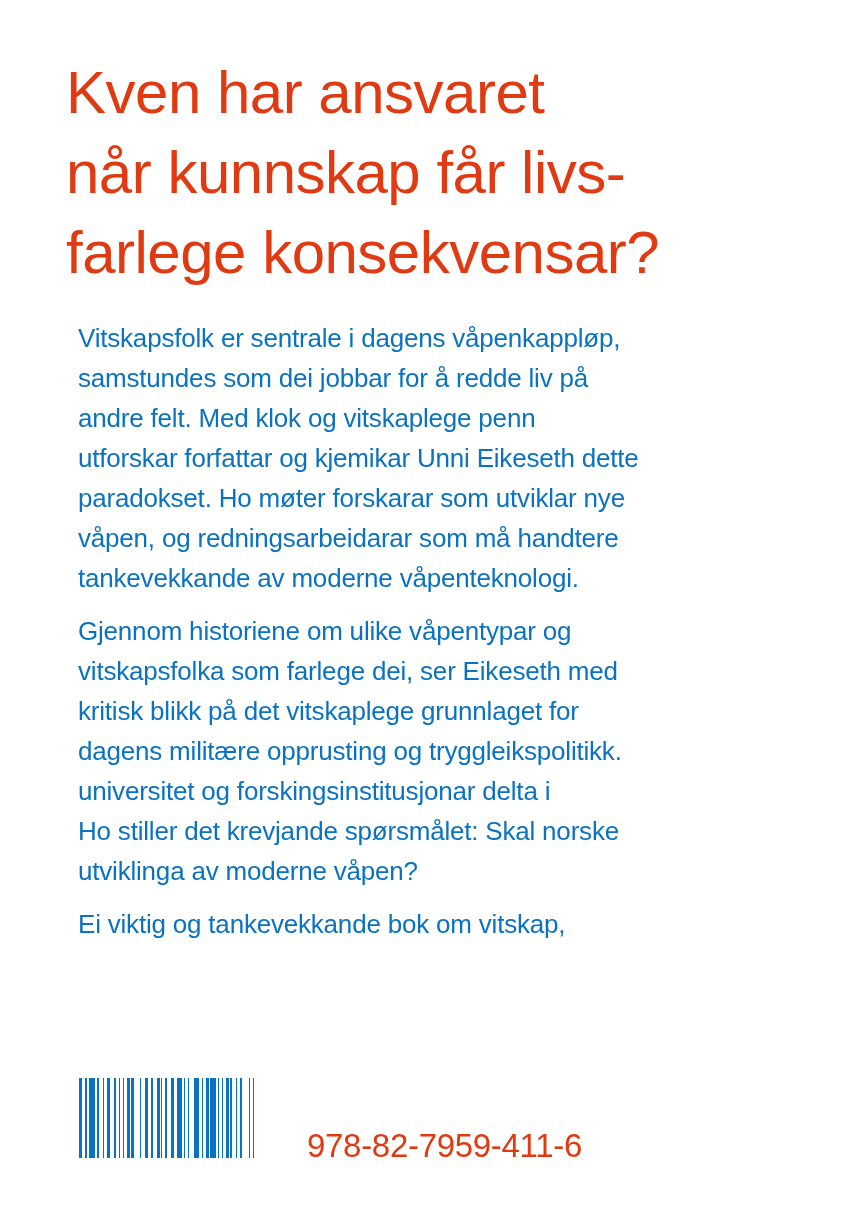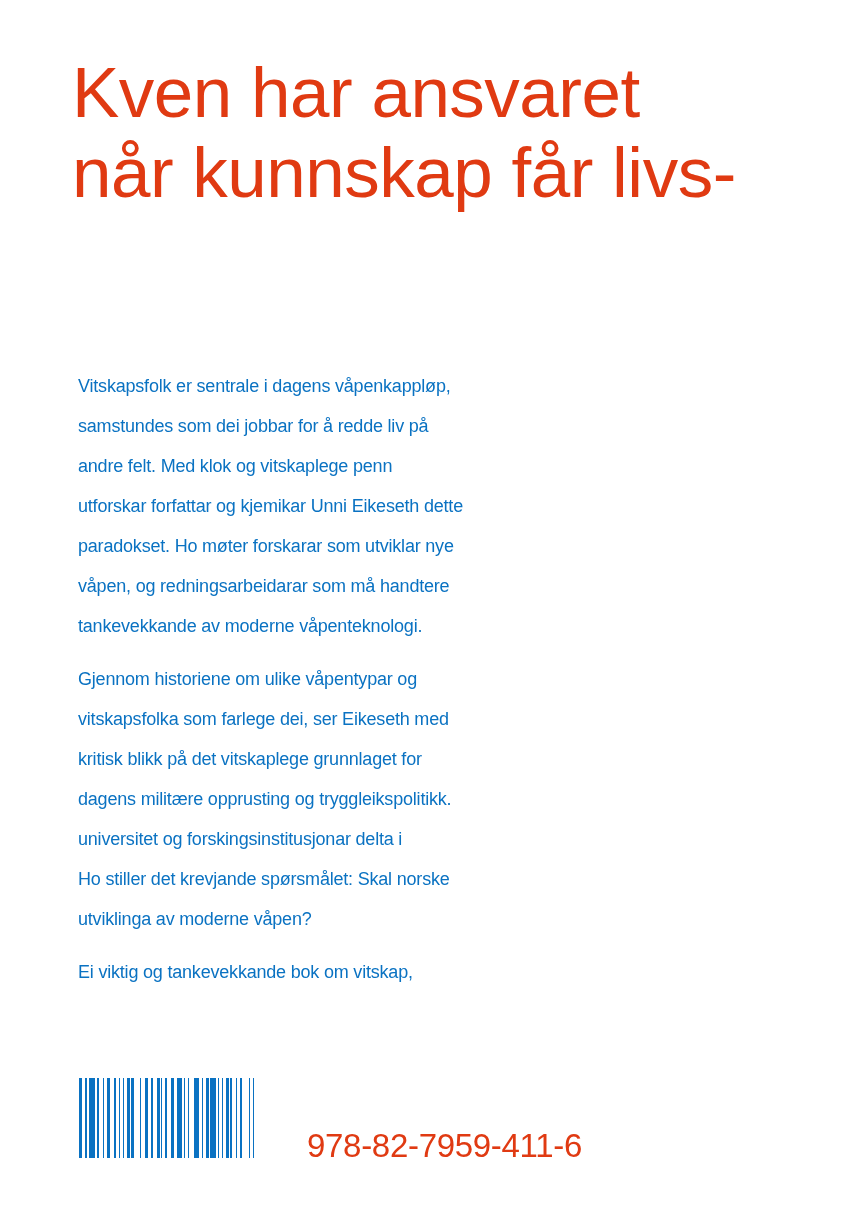--- a/index.html
+++ b/index.html
@@ -9,41 +9,40 @@
     }
     body {
       width: 867px;
       height: 1230px;
       position: relative;
       overflow: hidden;
       font-family: "Liberation Sans", "DejaVu Sans", sans-serif;
     }
     .title {
       position: absolute;
-      left: 72px;
+      left: 66px;
       top: 53px;
       margin: 0;
       font-weight: normal;
-      font-size: 71px;
+      font-size: 60px;
       line-height: 80px;
       letter-spacing: -0.5px;
       color: #e03a12;
       white-space: nowrap;
     }
     .title .line { display: block; }
     .body-text {
       position: absolute;
       left: 78px;
       top: 318px;
       width: 760px;
       color: #0a72c2;
-      font-size: 18px;
+      font-size: 26px;
       line-height: 40px;
       letter-spacing: -0.2px;
-      margin-top: 48px;
     }
     .para {
       margin: 0 0 13px 0;
       white-space: nowrap;
     }
     .para .line { display: block; }
     .barcode {
       position: absolute;
       left: 79px;
       top: 1078px;
@@ -66,20 +65,21 @@
       letter-spacing: -0.3px;
       white-space: nowrap;
     }
   </style>
 </head>
 <body>
 
 <h1 class="title">
   <span class="line">Kven har ansvaret</span>
   <span class="line">når kunnskap får livs-</span>
+  <span class="line">farlege konsekvensar?</span>
 </h1>
 
 <div class="body-text">
   <p class="para">
     <span class="line">Vitskapsfolk er sentrale i dagens våpenkappløp,</span>
     <span class="line">samstundes som dei jobbar for å redde liv på</span>
     <span class="line">andre felt. Med klok og vitskaplege penn</span>
     <span class="line">utforskar forfattar og kjemikar Unni Eikeseth dette</span>
     <span class="line">paradokset. Ho møter forskarar som utviklar nye</span>
     <span class="line">våpen, og redningsarbeidarar som må handtere</span>

